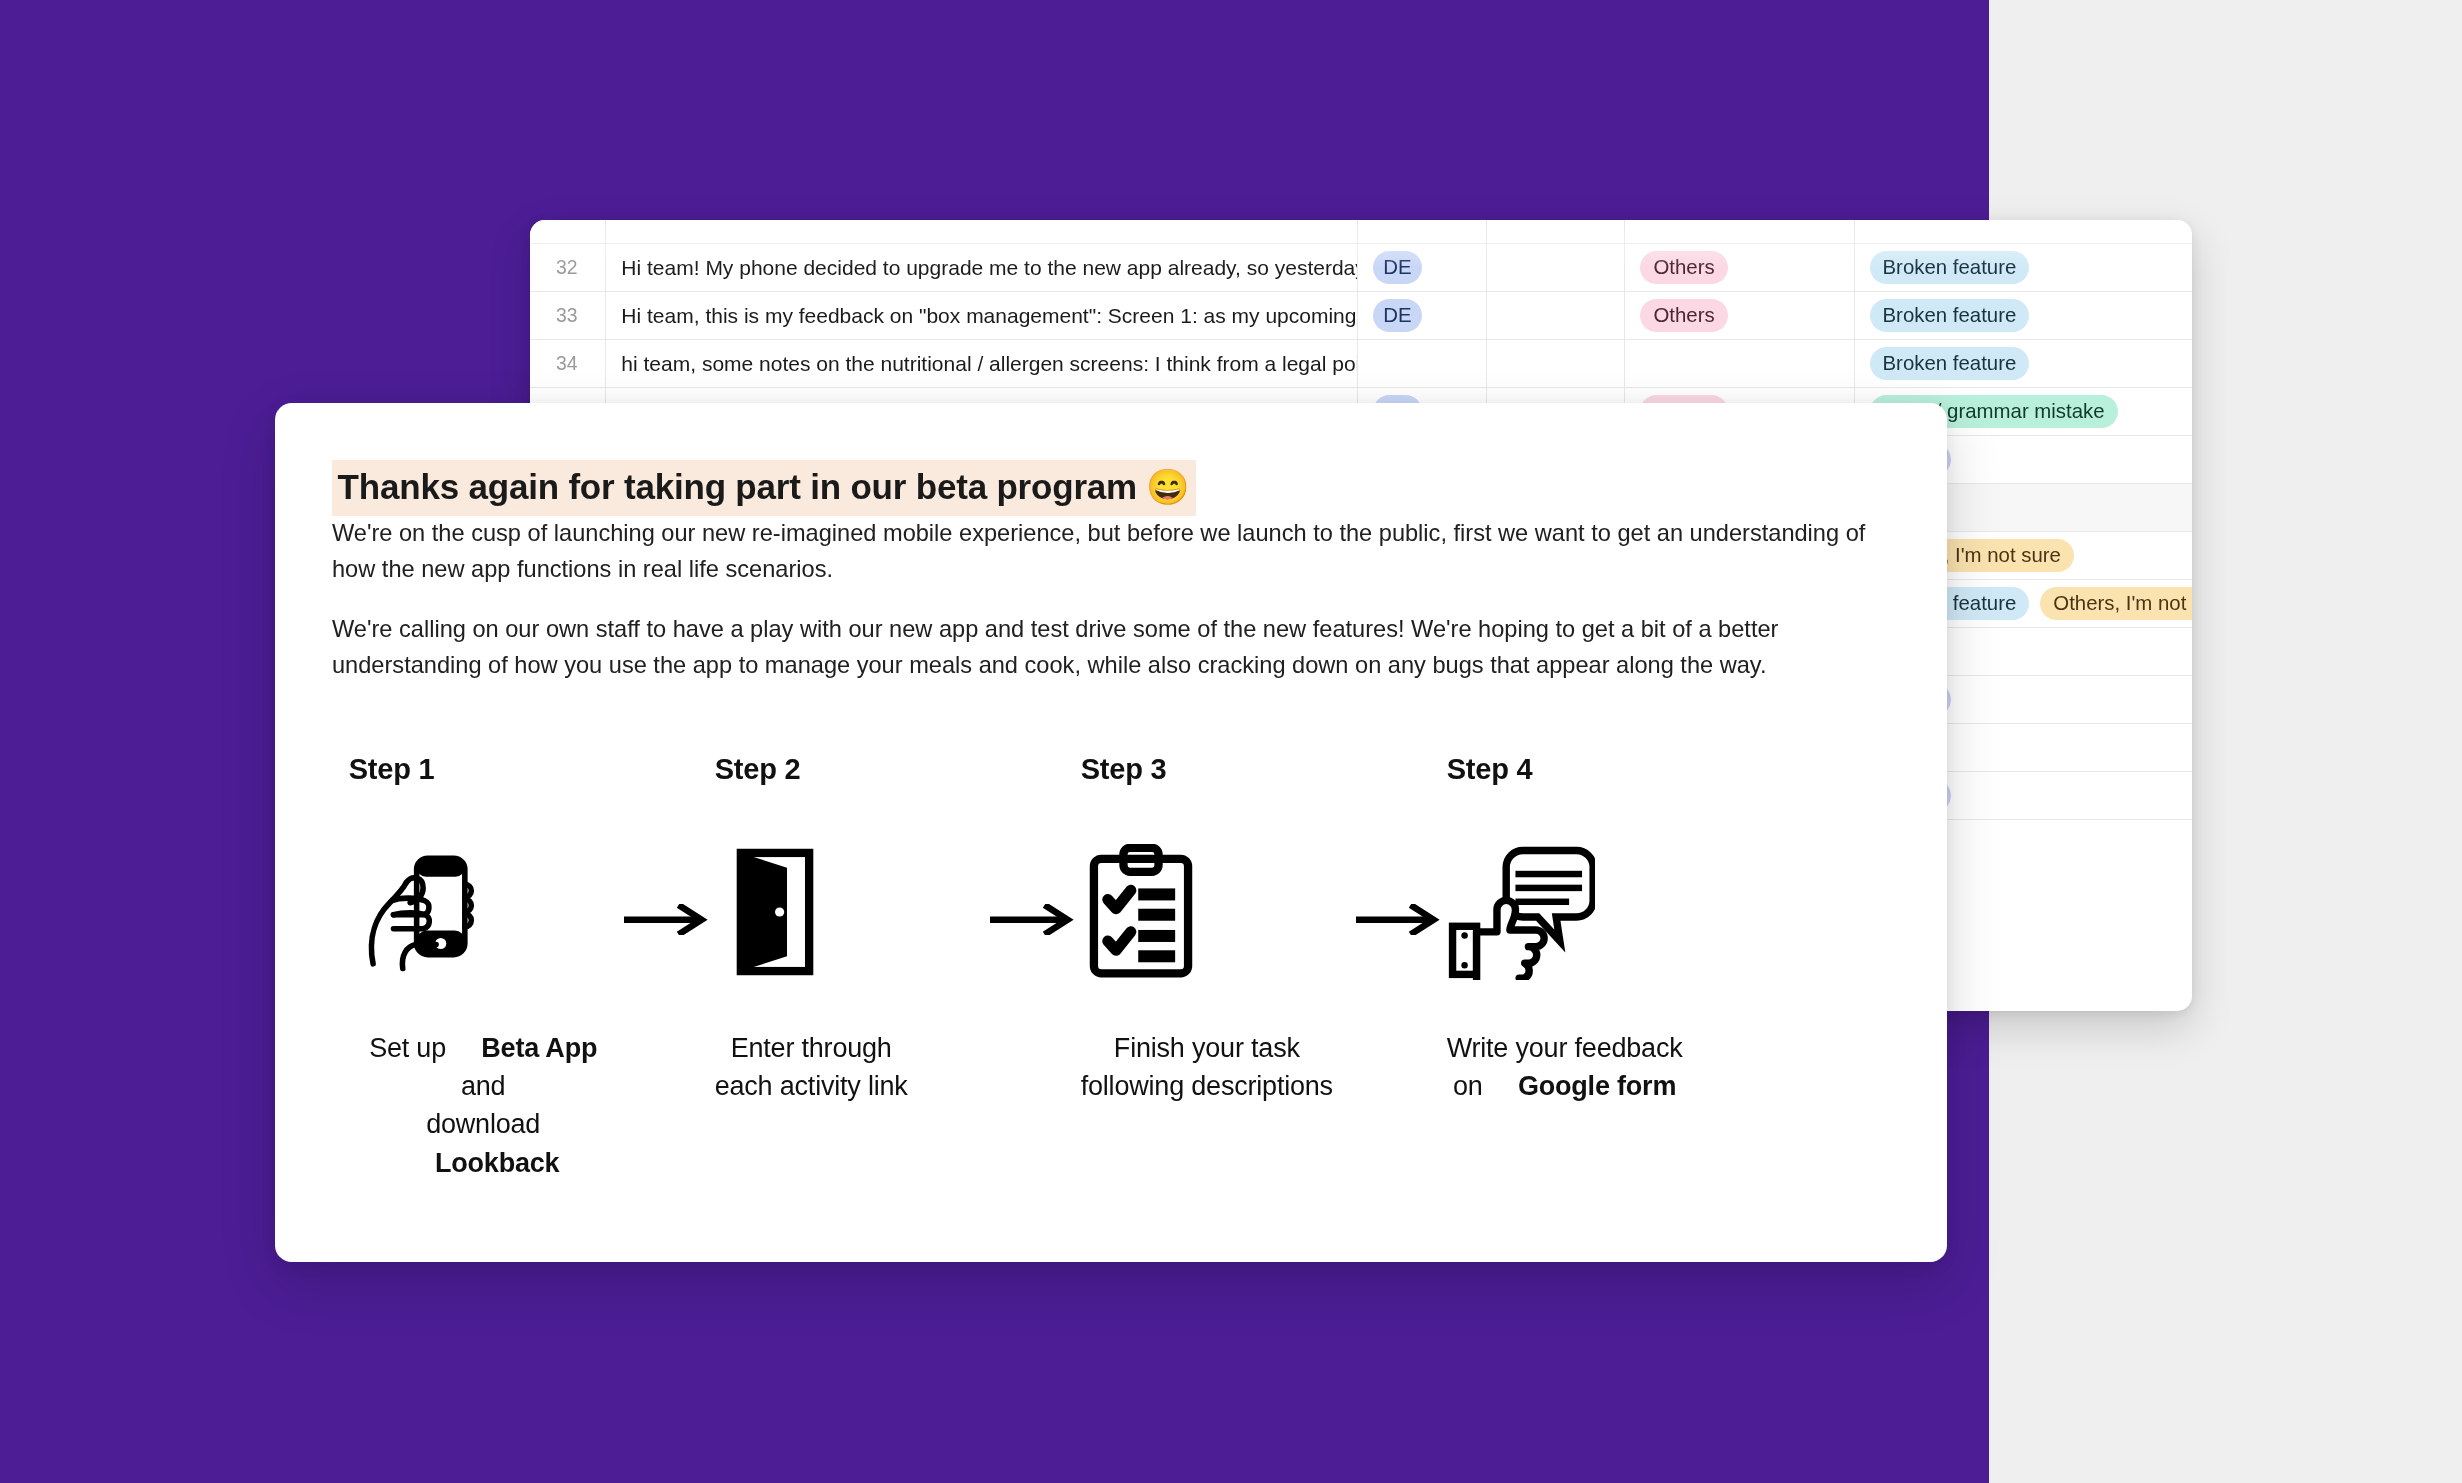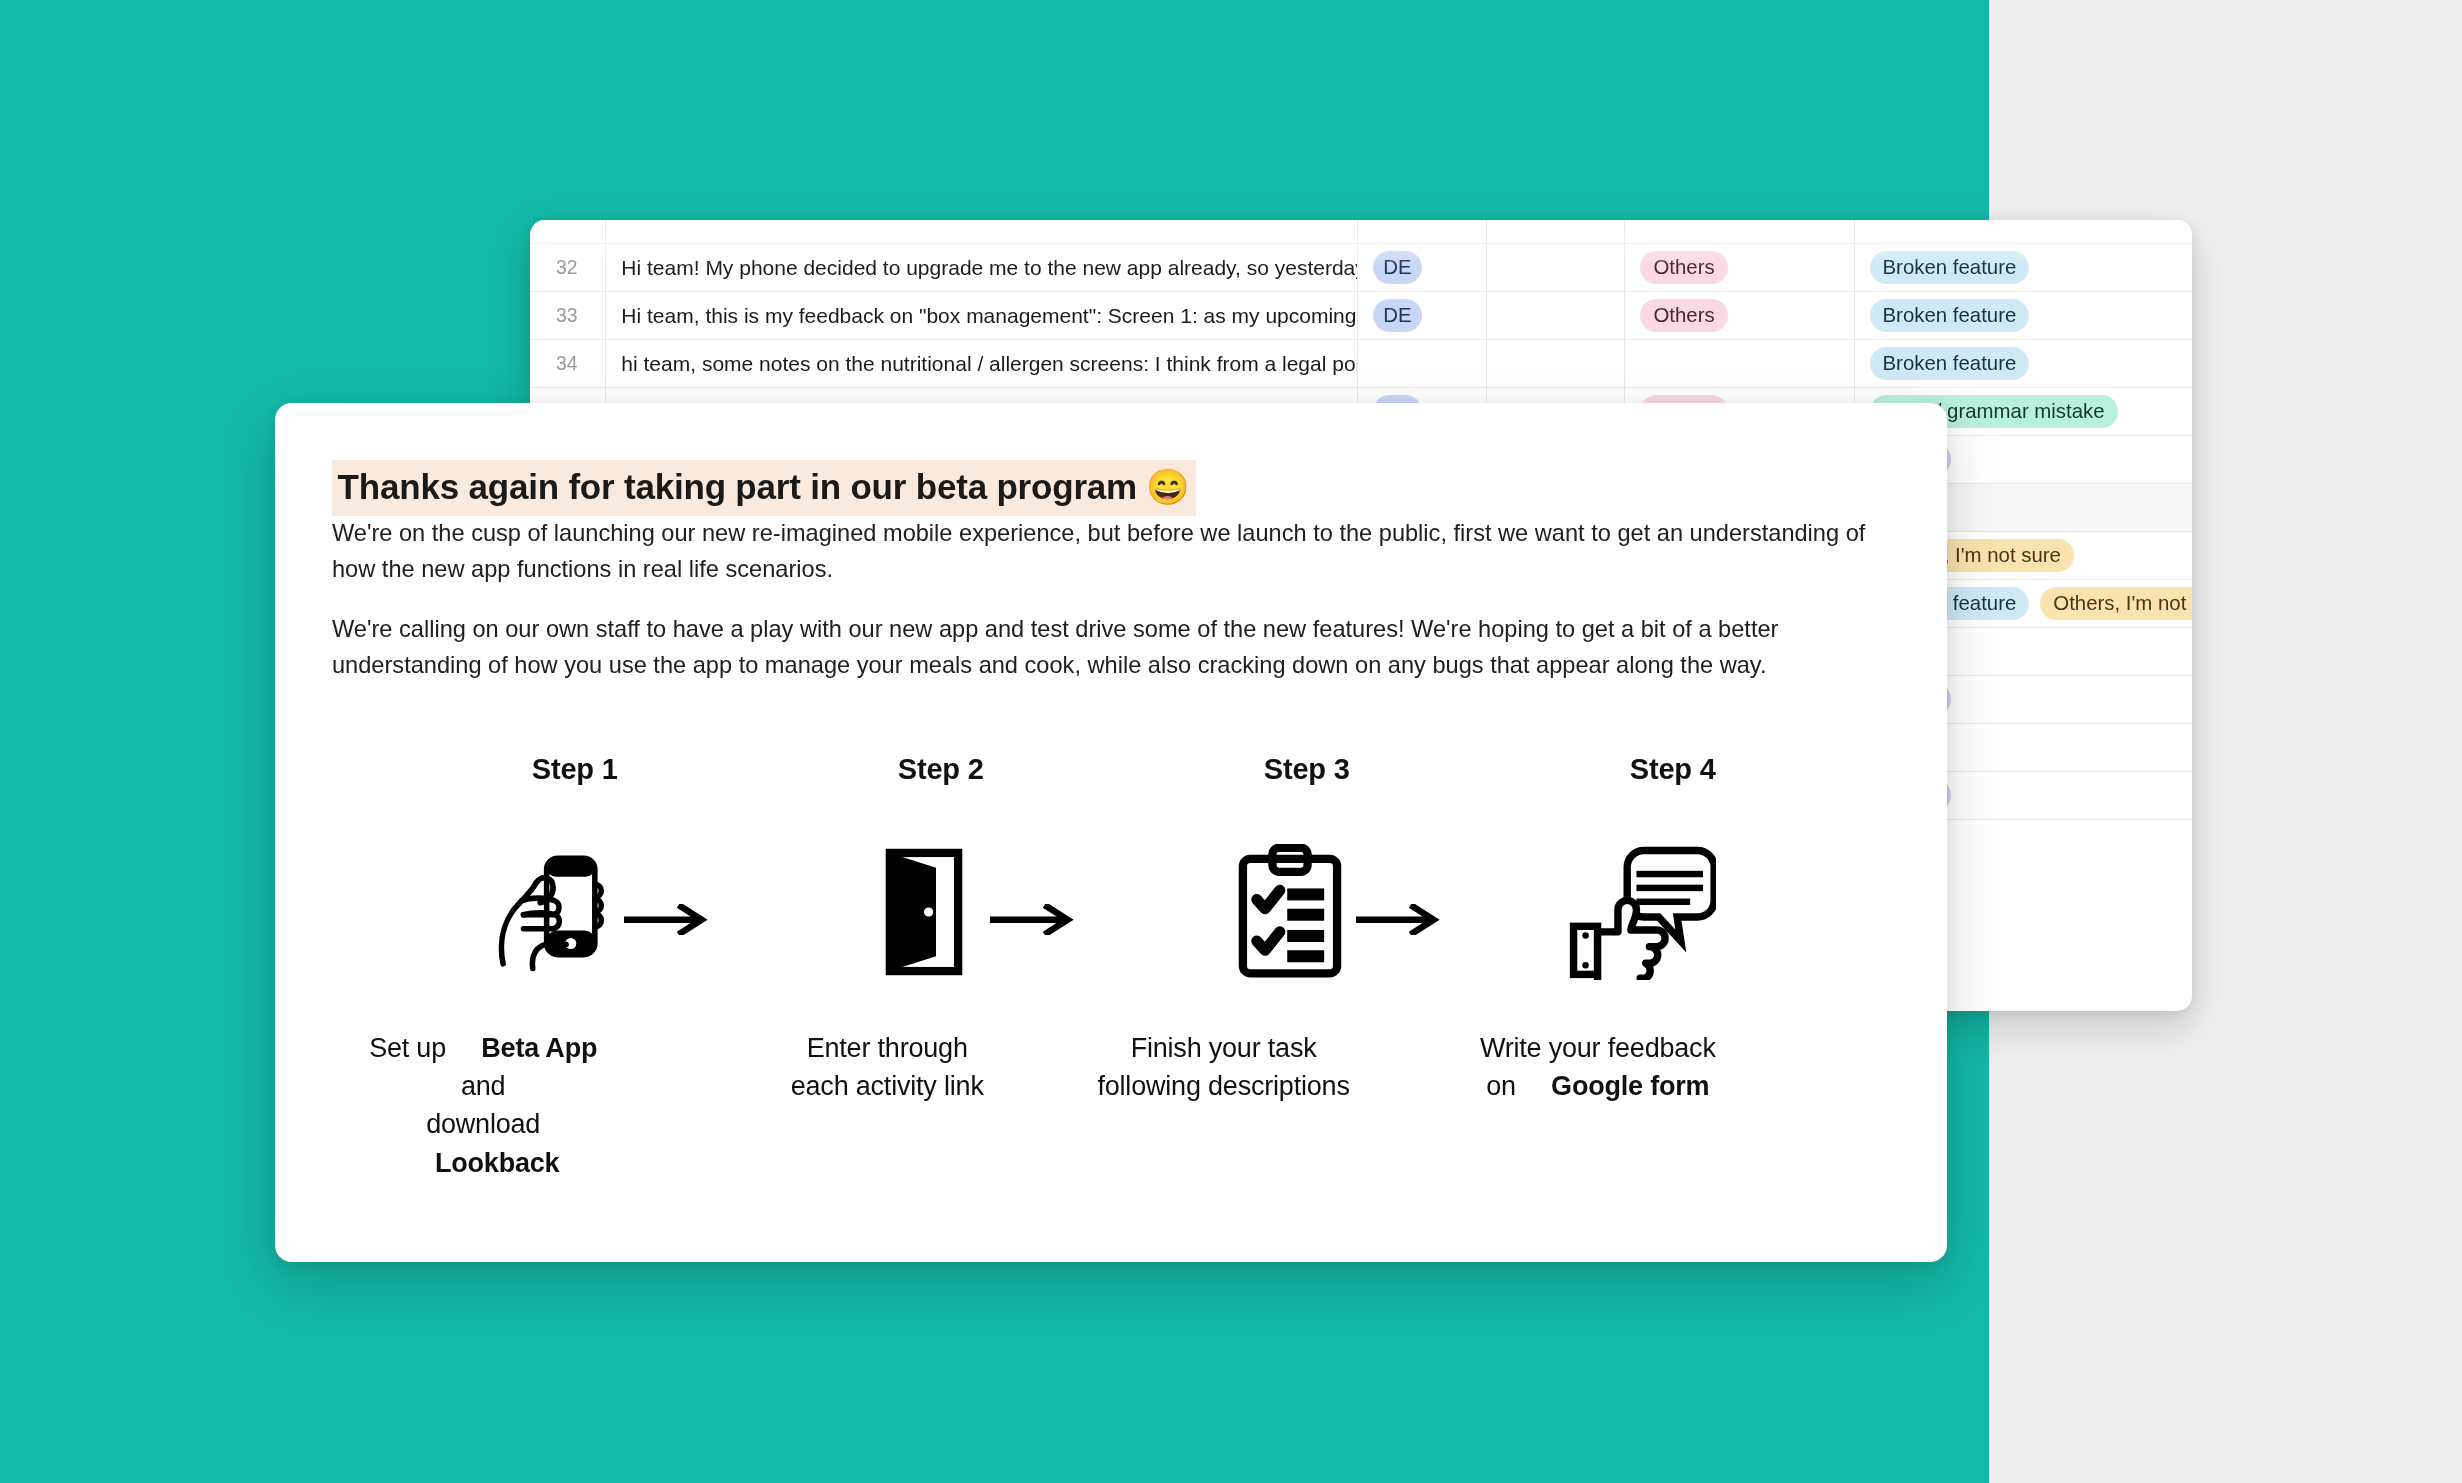--- a/index.html
+++ b/index.html
@@ -10,21 +10,21 @@
     height: 1484px;
     background: #efefef;
     font-family: "Liberation Sans", sans-serif;
     overflow: hidden;
   }
 
   #stage {
     position: relative;
     width: 1989px;
     height: 1484px;
-    background: #14b8a6;
+    background: #4c1d95;
     padding-left: 25px;
   }
 
   
   .sheet-card {
     position: absolute;
     left: 530px;
     top: 220px;
     width: 1662px;
     height: 791px;
@@ -136,21 +136,21 @@
     margin-top: 69px;
     display: flex;
     align-items: flex-start;
     justify-content: flex-start;
     padding-left: 16.7px;
   }
   .step-col {
     width: 269px;
     display: flex;
     flex-direction: column;
-    align-items: flex-end;
+    align-items: flex-start;
     flex: 0 0 auto;
   }
   .step-title {
     font-size: 29px;
     font-weight: bold;
     color: #111111;
     letter-spacing: -0.2px;
   }
   .step-icon {
     margin-top: 61px;

